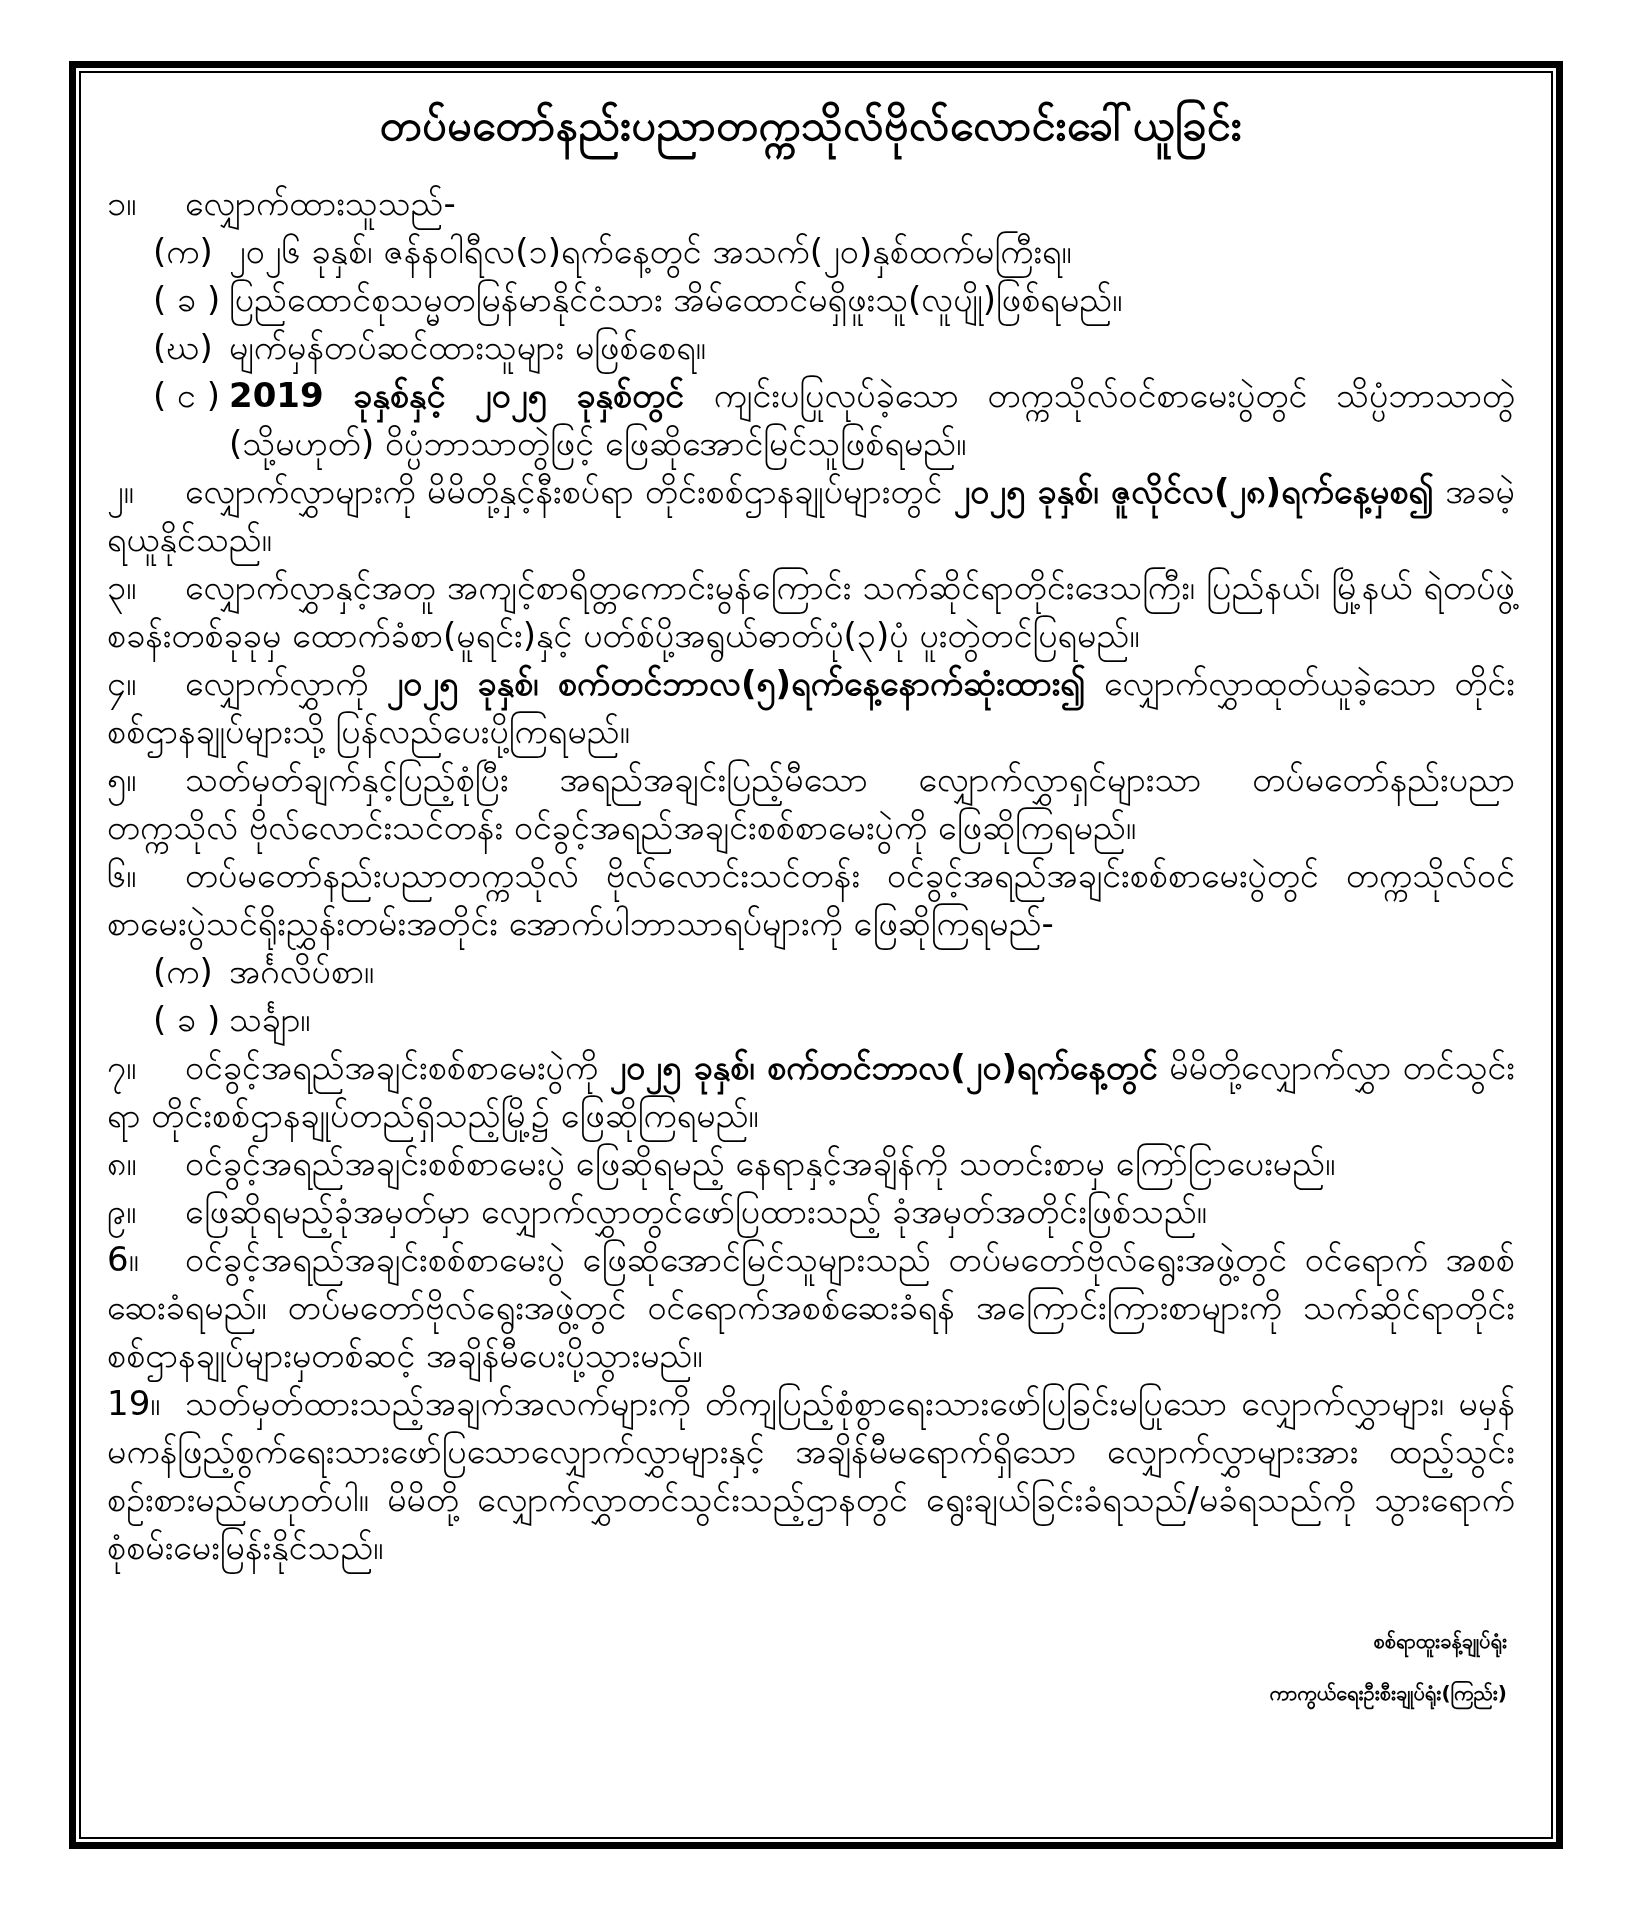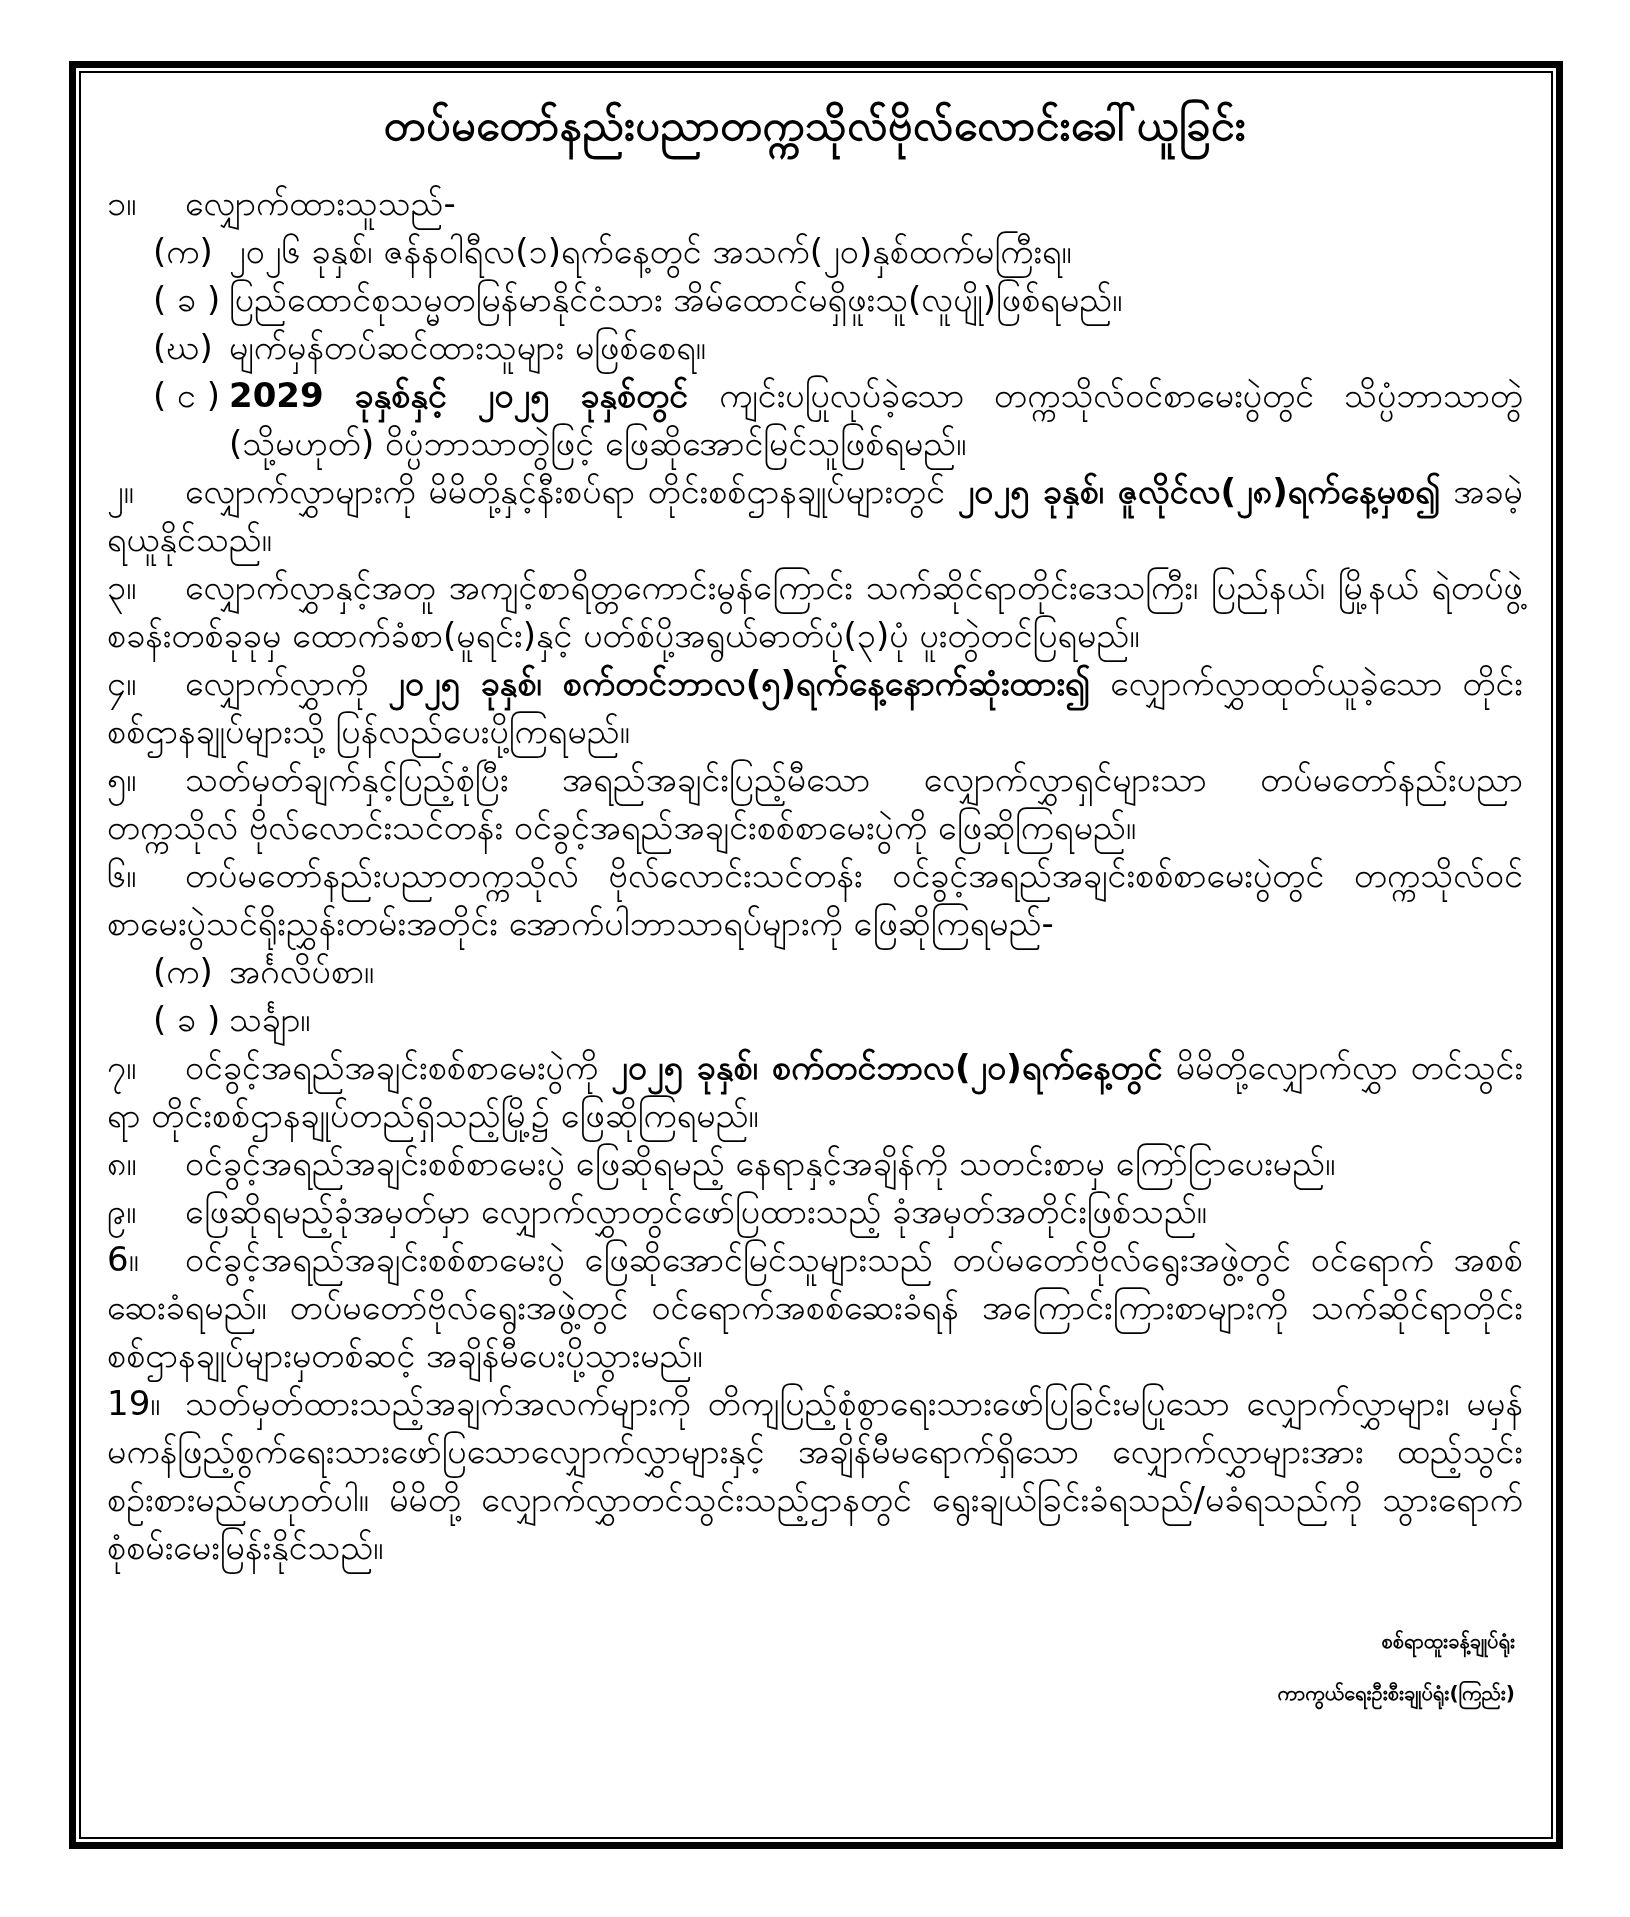--- a/index.html
+++ b/index.html
@@ -16,21 +16,21 @@
     width: 1494px; height: 1788px;
     border: 7px solid #000;
     box-sizing: border-box;
     background: #fff;
   }
   .frame-inner {
     position: absolute;
     inset: 3px;
     border: 2px solid #000;
     box-sizing: border-box;
-    padding: 16px 28px 14px 26px;
+    padding: 16px 36px 14px 26px;
     overflow: hidden;
   }
   .doc-title {
     text-align: center;
     font-weight: bold;
     font-size: 43px;
     line-height: 1.25;
     margin: 10px 0 26px 0;
     letter-spacing: 0.5px;
   }
@@ -66,21 +66,21 @@
 
 <div class="frame">
   <div class="frame-inner">
     <div class="doc-title">တပ်မတော်နည်းပညာတက္ကသိုလ်ဗိုလ်လောင်းခေါ်ယူခြင်း</div>
 
     <div class="doc-body">
         <div class="para"><span class="num">၁။</span><span><span>လျှောက်ထားသူသည်-</span></span></div>
         <div class="subitem"><span class="label">(က)</span><span><span>၂၀၂၆ ခုနှစ်၊ ဇန်နဝါရီလ(၁)ရက်နေ့တွင် အသက်(၂၀)နှစ်ထက်မကြီးရ။</span></span></div>
         <div class="subitem"><span class="label">( ခ )</span><span><span>ပြည်ထောင်စုသမ္မတမြန်မာနိုင်ငံသား အိမ်ထောင်မရှိဖူးသူ(လူပျို)ဖြစ်ရမည်။</span></span></div>
         <div class="subitem"><span class="label">(ဃ)</span><span><span>မျက်မှန်တပ်ဆင်ထားသူများ မဖြစ်စေရ။</span></span></div>
-        <div class="subitem"><span class="label">( င )</span><span><span class="bold">2029 ခုနှစ်နှင့် ၂၀၂၅ ခုနှစ်တွင် </span><span>ကျင်းပပြုလုပ်ခဲ့သော တက္ကသိုလ်ဝင်စာမေးပွဲတွင် သိပ္ပံဘာသာတွဲ (သို့မဟုတ်) ဝိပ္ပံဘာသာတွဲဖြင့် ဖြေဆိုအောင်မြင်သူဖြစ်ရမည်။</span></span></div>
+        <div class="subitem"><span class="label">( င )</span><span><span class="bold">2019 ခုနှစ်နှင့် ၂၀၂၅ ခုနှစ်တွင် </span><span>ကျင်းပပြုလုပ်ခဲ့သော တက္ကသိုလ်ဝင်စာမေးပွဲတွင် သိပ္ပံဘာသာတွဲ (သို့မဟုတ်) ဝိပ္ပံဘာသာတွဲဖြင့် ဖြေဆိုအောင်မြင်သူဖြစ်ရမည်။</span></span></div>
         <div class="para"><span class="num">၂။</span><span><span>လျှောက်လွှာများကို မိမိတို့နှင့်နီးစပ်ရာ တိုင်းစစ်ဌာနချုပ်များတွင် </span><span class="bold">၂၀၂၅ ခုနှစ်၊ ဇူလိုင်လ(၂၈)ရက်နေ့မှစ၍</span><span> အခမဲ့ရယူနိုင်သည်။</span></span></div>
         <div class="para"><span class="num">၃။</span><span><span>လျှောက်လွှာနှင့်အတူ အကျင့်စာရိတ္တကောင်းမွန်ကြောင်း သက်ဆိုင်ရာတိုင်းဒေသကြီး၊ ပြည်နယ်၊ မြို့နယ် ရဲတပ်ဖွဲ့စခန်းတစ်ခုခုမှ ထောက်ခံစာ(မူရင်း)နှင့် ပတ်စ်ပို့အရွယ်ဓာတ်ပုံ(၃)ပုံ ပူးတွဲတင်ပြရမည်။</span></span></div>
         <div class="para"><span class="num">၄။</span><span><span>လျှောက်လွှာကို </span><span class="bold">၂၀၂၅ ခုနှစ်၊ စက်တင်ဘာလ(၅)ရက်နေ့နောက်ဆုံးထား၍</span><span> လျှောက်လွှာထုတ်ယူခဲ့သော တိုင်းစစ်ဌာနချုပ်များသို့ ပြန်လည်ပေးပို့ကြရမည်။</span></span></div>
         <div class="para"><span class="num">၅။</span><span><span>သတ်မှတ်ချက်နှင့်ပြည့်စုံပြီး အရည်အချင်းပြည့်မီသော လျှောက်လွှာရှင်များသာ တပ်မတော်နည်းပညာ တက္ကသိုလ် ဗိုလ်လောင်းသင်တန်း ဝင်ခွင့်အရည်အချင်းစစ်စာမေးပွဲကို ဖြေဆိုကြရမည်။</span></span></div>
         <div class="para"><span class="num">၆။</span><span><span>တပ်မတော်နည်းပညာတက္ကသိုလ် ဗိုလ်လောင်းသင်တန်း ဝင်ခွင့်အရည်အချင်းစစ်စာမေးပွဲတွင် တက္ကသိုလ်ဝင် စာမေးပွဲသင်ရိုးညွှန်းတမ်းအတိုင်း အောက်ပါဘာသာရပ်များကို ဖြေဆိုကြရမည်-</span></span></div>
         <div class="subitem"><span class="label">(က)</span><span><span>အင်္ဂလိပ်စာ။</span></span></div>
         <div class="subitem"><span class="label">( ခ )</span><span><span>သင်္ချာ။</span></span></div>
         <div class="para"><span class="num">၇။</span><span><span>ဝင်ခွင့်အရည်အချင်းစစ်စာမေးပွဲကို </span><span class="bold">၂၀၂၅ ခုနှစ်၊ စက်တင်ဘာလ(၂၀)ရက်နေ့တွင်</span><span> မိမိတို့လျှောက်လွှာ တင်သွင်းရာ တိုင်းစစ်ဌာနချုပ်တည်ရှိသည့်မြို့၌ ဖြေဆိုကြရမည်။</span></span></div>
         <div class="para"><span class="num">၈။</span><span><span>ဝင်ခွင့်အရည်အချင်းစစ်စာမေးပွဲ ဖြေဆိုရမည့် နေရာနှင့်အချိန်ကို သတင်းစာမှ ကြော်ငြာပေးမည်။</span></span></div>
         <div class="para"><span class="num">၉။</span><span><span>ဖြေဆိုရမည့်ခုံအမှတ်မှာ လျှောက်လွှာတွင်ဖော်ပြထားသည့် ခုံအမှတ်အတိုင်းဖြစ်သည်။</span></span></div>

